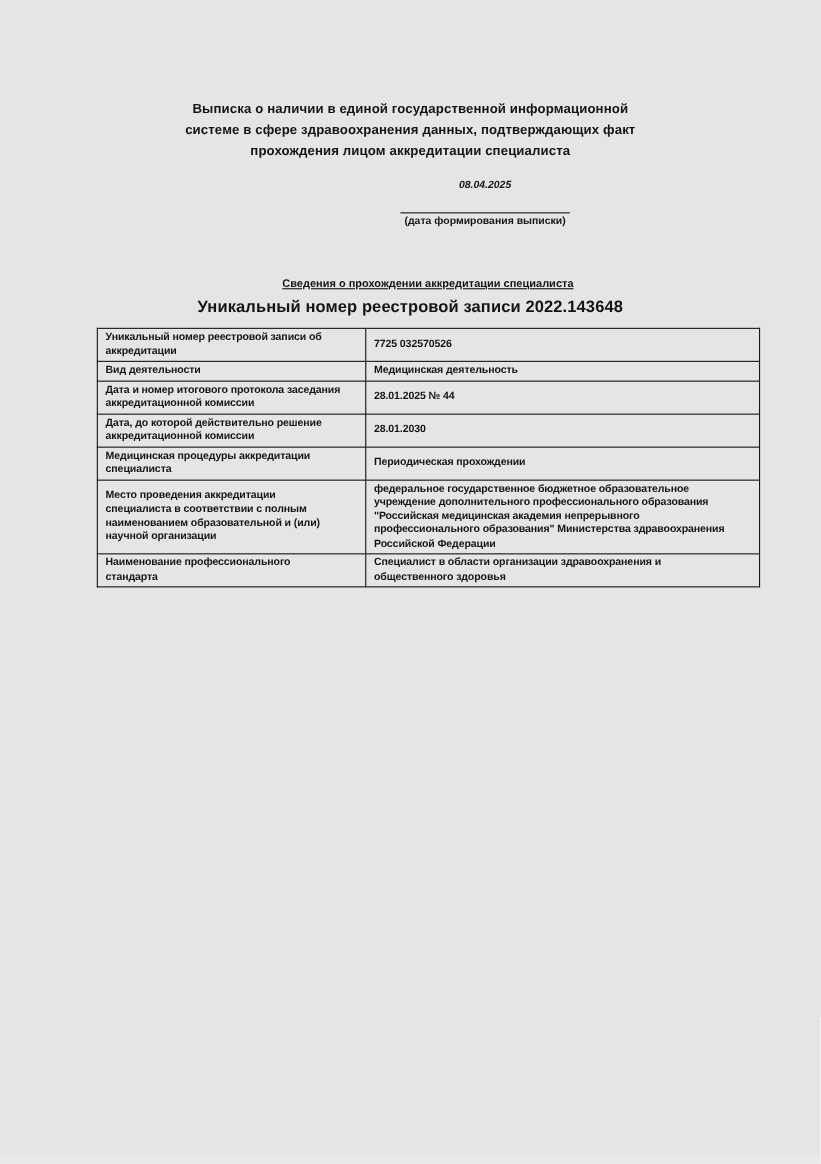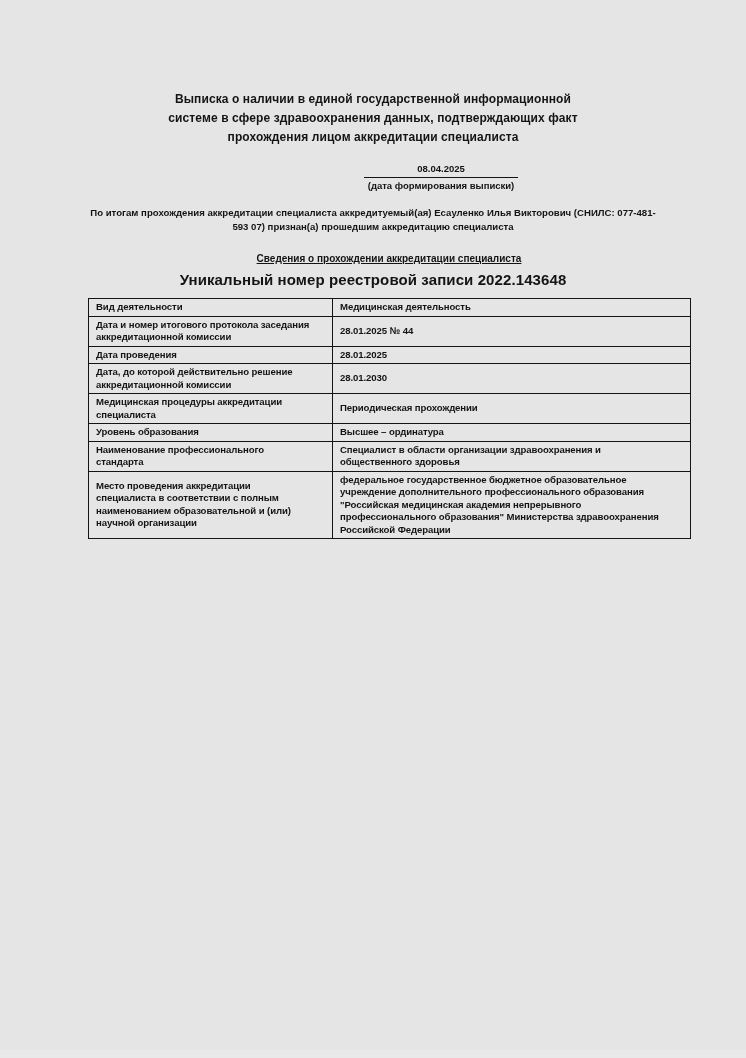--- a/index.html
+++ b/index.html
@@ -34,22 +34,23 @@
     position: absolute;
     top: 163px;
     left: 364px;
     width: 154px;
     text-align: center;
     font-size: 9.5px;
     line-height: 12px;
   }
   .date-value {
     display: block;
-    padding-bottom: 2px;
+    padding-bottom: 18px;
     border-bottom: 1.5px solid #141414;
+    font-style: italic;
   }
   .date-caption {
     display: block;
     padding-top: 2px;
   }
   .intro-par {
     position: absolute;
     top: 206px;
     left: 43px;
     width: 660px;
@@ -113,71 +114,66 @@
 
   <div class="doc-title">Выписка о наличии в единой государственной информационной
 системе в сфере здравоохранения данных, подтверждающих факт
 прохождения лицом аккредитации специалиста</div>
 
   <div class="date-block">
     <span class="date-value">08.04.2025</span>
     <span class="date-caption">(дата формирования выписки)</span>
   </div>
 
-  <div class="intro-par">По итогам прохождения аккредитации специалиста аккредитуемый(ая) Есауленко Илья Викторович (СНИЛС: 077-481-
-593 07) признан(а) прошедшим аккредитацию специалиста</div>
 
   <div class="section-heading">Сведения о прохождении аккредитации специалиста</div>
 
   <div class="record-heading">Уникальный номер реестровой записи 2022.143648</div>
 
   <table class="acc-table">
     <tbody>
       <tr>
+        <td class="cell-label">Уникальный номер реестровой записи об
+аккредитации</td>
+        <td class="cell-value">7725 032570526</td>
+      </tr>
+      <tr>
         <td class="cell-label">Вид деятельности</td>
         <td class="cell-value">Медицинская деятельность</td>
       </tr>
       <tr>
         <td class="cell-label">Дата и номер итогового протокола заседания
 аккредитационной комиссии</td>
         <td class="cell-value">28.01.2025 № 44</td>
-      </tr>
-      <tr>
-        <td class="cell-label">Дата проведения</td>
-        <td class="cell-value">28.01.2025</td>
       </tr>
       <tr>
         <td class="cell-label">Дата, до которой действительно решение
 аккредитационной комиссии</td>
         <td class="cell-value">28.01.2030</td>
       </tr>
       <tr>
         <td class="cell-label">Медицинская процедуры аккредитации
 специалиста</td>
         <td class="cell-value">Периодическая прохождении</td>
       </tr>
       <tr>
-        <td class="cell-label">Уровень образования</td>
-        <td class="cell-value">Высшее – ординатура</td>
-      </tr>
-      <tr>
-        <td class="cell-label">Наименование профессионального
-стандарта</td>
-        <td class="cell-value">Специалист в области организации здравоохранения и
-общественного здоровья</td>
-      </tr>
-      <tr>
         <td class="cell-label">Место проведения аккредитации
 специалиста в соответствии с полным
 наименованием образовательной и (или)
 научной организации</td>
         <td class="cell-value">федеральное государственное бюджетное образовательное
 учреждение дополнительного профессионального образования
 "Российская медицинская академия непрерывного
 профессионального образования" Министерства здравоохранения
 Российской Федерации</td>
       </tr>
+      <tr>
+        <td class="cell-label">Наименование профессионального
+стандарта</td>
+        <td class="cell-value">Специалист в области организации здравоохранения и
+общественного здоровья</td>
+      </tr>
     </tbody>
   </table>
 
   <div class="bottom-bar"></div>
 
 </div>
 
 </body></html>

